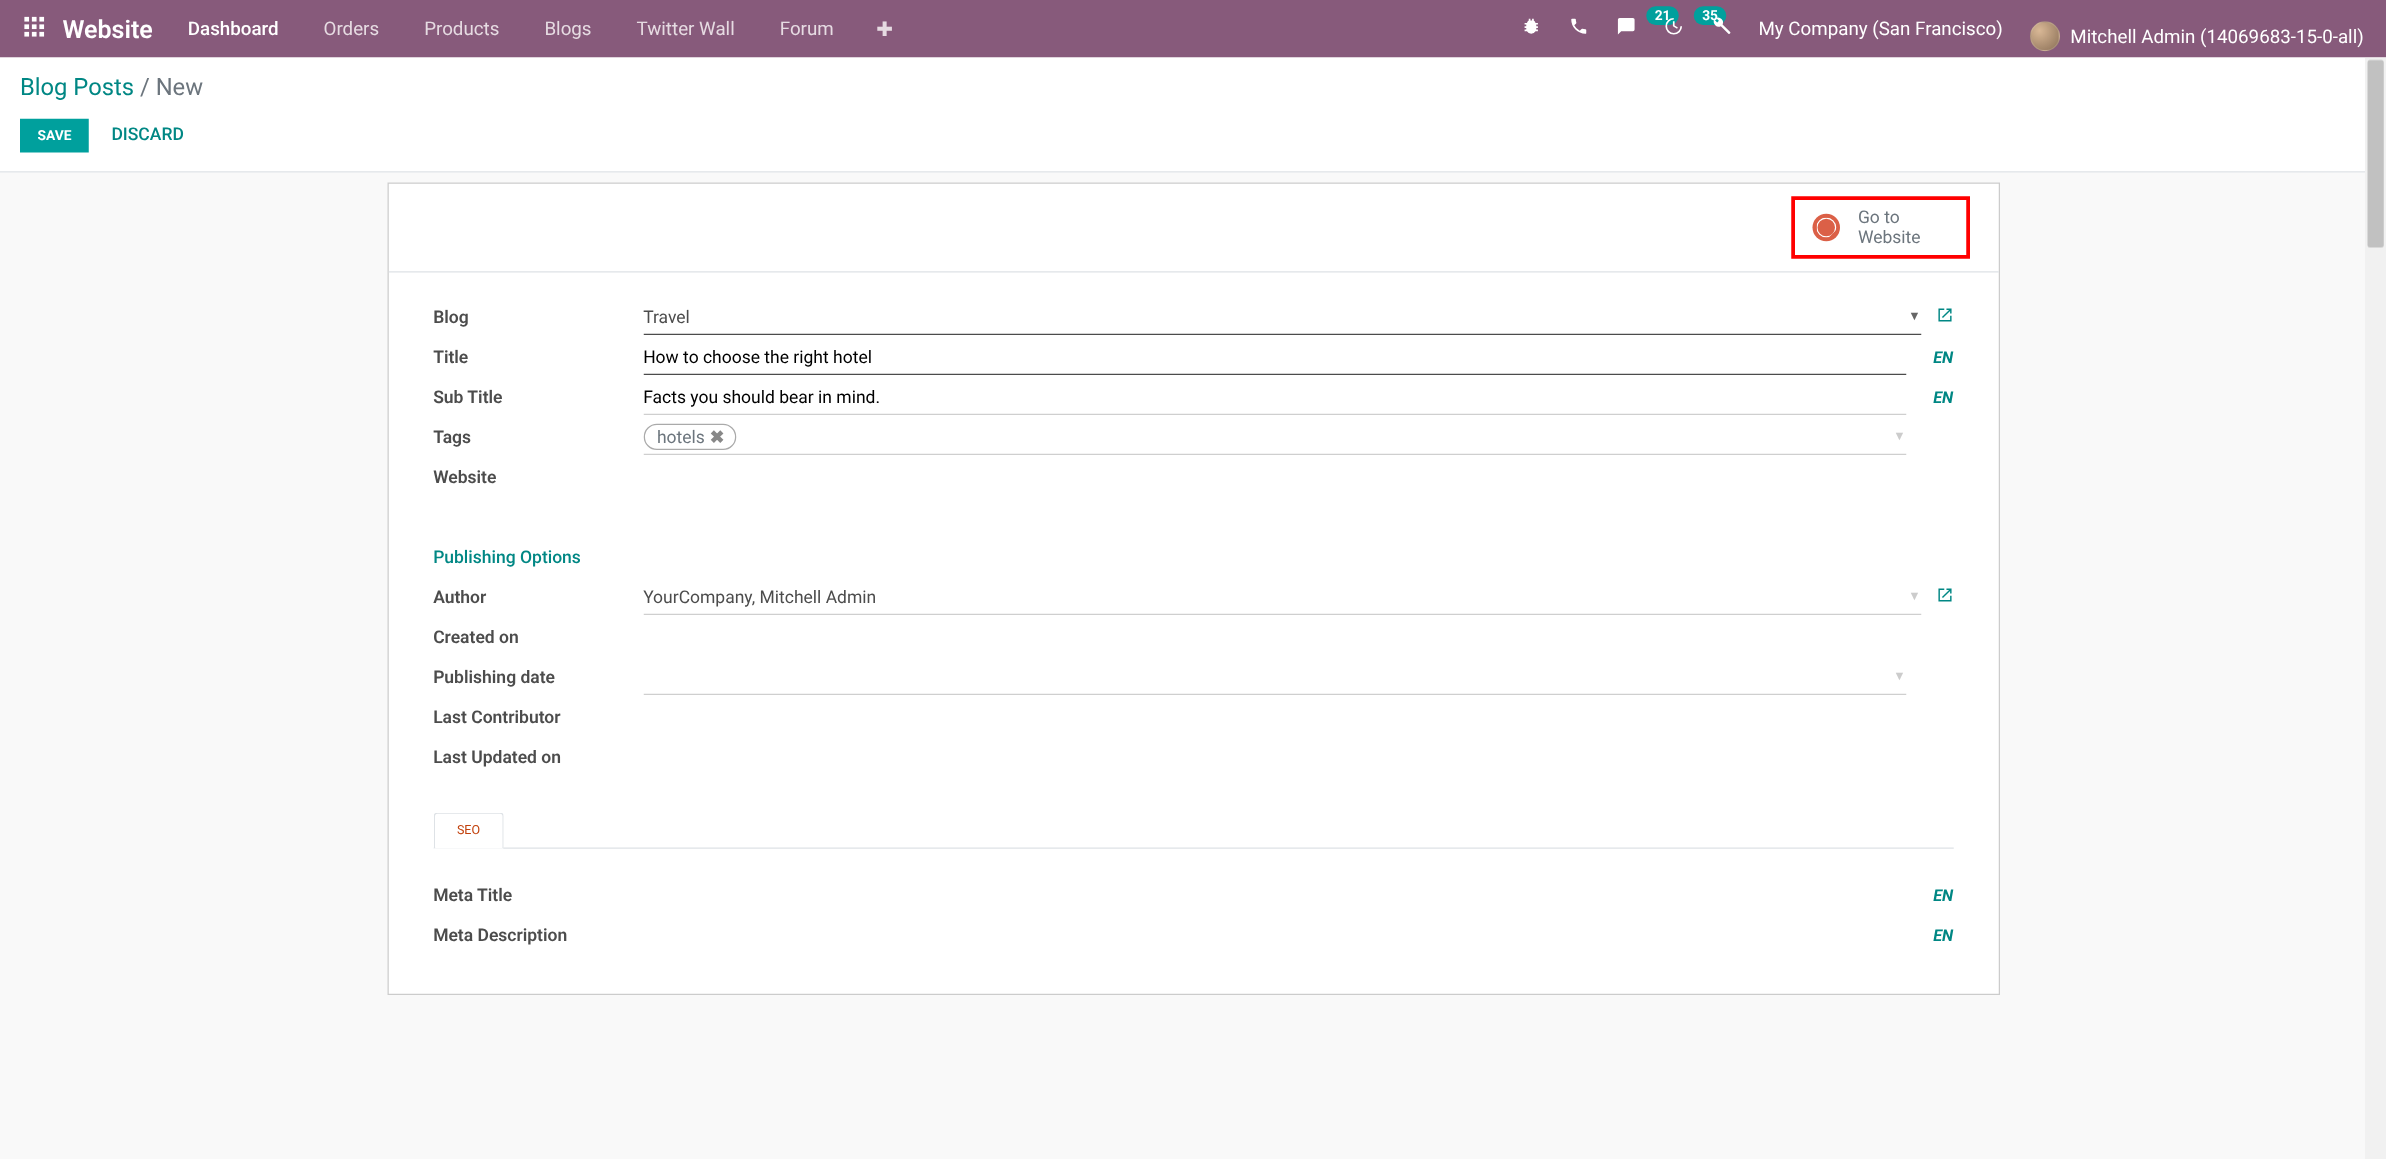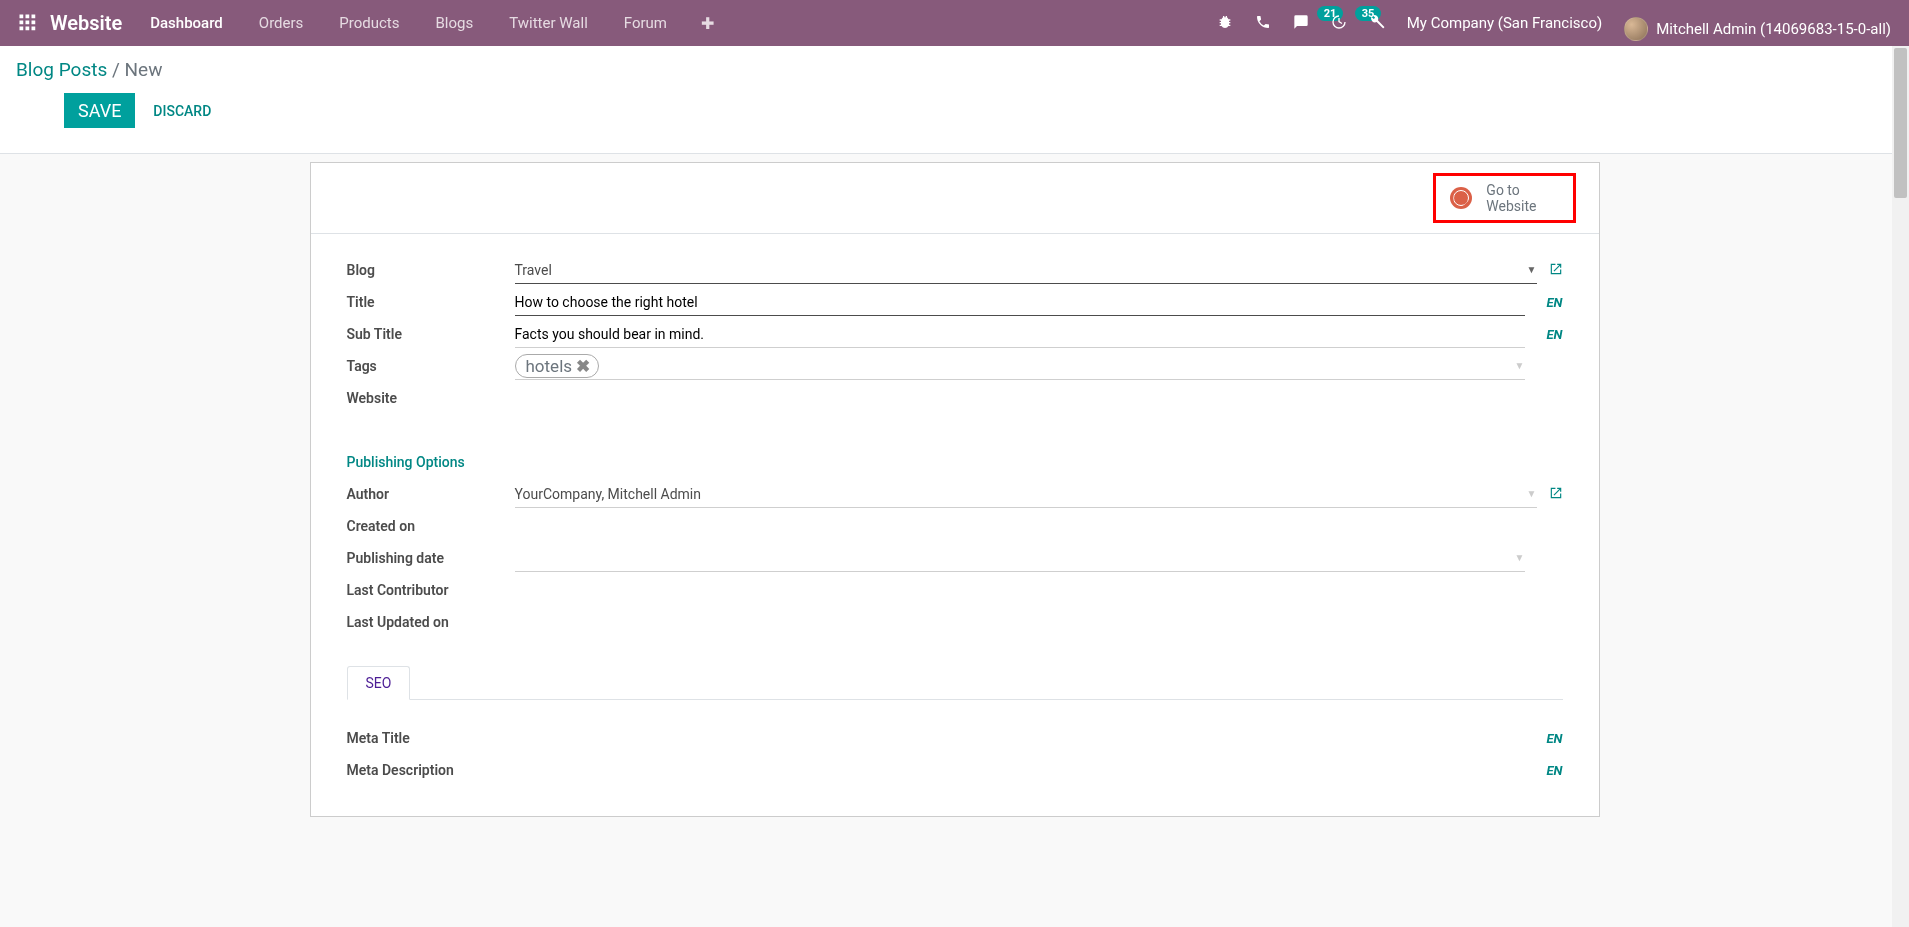--- a/index.html
+++ b/index.html
@@ -15,27 +15,27 @@
 .plus { color:#e6dbe2; margin-left:34px; font-size:16px; cursor:pointer; }
 .top-right { margin-left:auto; display:flex; align-items:center; gap:22px; }
 .icon-btn { position:relative; cursor:pointer; }
 .icon-btn svg { width:16px; height:16px; fill:#fff; }
 .badge { position:absolute; top:-8px; left:24px; background:#00a09d; color:#fff; border-radius:10px; font-size:11px; font-weight:700; padding:1px 7px; }
 .company, .user { color:#fff; font-size:15px; cursor:pointer; }
 .user { display:flex; align-items:center; gap:8px;margin-top:12px; }
 .avatar { width:24px; height:24px; border-radius:50%; background:radial-gradient(circle at 30% 30%, #d9b896, #8a6f56); border:1px solid #fff2; }
 
 
-.subheader { background:#fff; border-bottom:1px solid #dee2e6; padding:12px 16px 25px; }
+.subheader { background:#fff; border-bottom:1px solid #dee2e6; padding:12px 16px 14px; }
 .breadcrumb { font-size:19px; color:#7c7bad; margin-bottom:12px; }
 .breadcrumb a { color:#008784; cursor:pointer; }
 .breadcrumb .sep { color:#6c757d; }
 .breadcrumb .cur { color:#6c757d; }
 .actions { display:flex; gap:18px; align-items:center; }
-.btn-save { background:#00a09d; color:#fff; border:none; padding:7px 14px; font-size:18px; font-weight:400; cursor:pointer;margin-left:48px; }
+.btn-save { background:#00a09d; color:#fff; border:none; padding:7px 14px; font-size:11px; font-weight:700; cursor:pointer; }
 .btn-discard { color:#008784; font-weight:500; cursor:pointer; padding:7px 0; }
 
 
 .sheet-wrap { padding:8px 0 40px; display:flex; justify-content:center; }
 .sheet { background:#fff; border:1px solid #ccc; width:1290px; }
 .sheet-top { display:flex; justify-content:flex-end; border-bottom:1px solid #dee2e6; padding:10px 23px; }
 .goto { display:flex; align-items:center; gap:14px; border:3px solid #ff0000; padding:6px 36px 6px 14px; cursor:pointer; }
 .goto .globe { width:22px; height:22px; background:#db6047; border-radius:50%; position:relative; }
 .goto .globe::after { content:""; position:absolute; inset:3px; border:1px solid #fff; border-radius:50%; clip-path: polygon(0 0, 100% 0, 100% 60%, 60% 100%, 0 100%);}
 .goto-text { color:#6c757d; line-height:1.15; font-size:14px; }
@@ -46,27 +46,27 @@
 .control { flex:1; position:relative; }
 
 .field-line { border-bottom:1px solid #4c4c4c; height:28px; display:flex; align-items:center; font-size:14px; }
 .field-line.thin { border-bottom:1px solid #cfcfcf; }
 .field-line input { border:none; outline:none; width:100%; font-size:14px; background:transparent; }
 .caret { font-size:10px; color:#666; margin-left:6px; }
 .ext-icon { color:#008784; margin-left:12px; cursor:pointer; }
 .ext-icon svg{ width:14px; height:14px; fill:#008784; }
 .lang { color:#008784; font-weight:700; font-size:13px; margin-left:14px; cursor:pointer; width:24px; text-align:right;font-style:italic; }
 
-.tag { display:inline-flex; align-items:center; border:1px solid #aaa; border-radius:14px; padding:1px 8px 1px 10px; font-size:17px; color:#6c757d; background:#fff; gap:4px;}
+.tag { display:inline-flex; align-items:center; border:1px solid #aaa; border-radius:14px; padding:1px 8px 1px 10px; font-size:14px; color:#6c757d; background:#fff; gap:4px;}
 .tag .x { font-weight:700; color:#888; cursor:pointer; }
 
 .section-title { color:#008784; font-size:14px; font-weight:500; margin:40px 0 8px; }
 
 .tabs { display:flex; border-bottom:1px solid #dee2e6; margin-top:28px; }
-.tab { border:1px solid #dee2e6; border-bottom:1px solid #fff; background:#fff; padding:8px 18px; color:#4c1d95; font-size:14px; border-radius:3px 3px 0 0; margin-bottom:-1px; cursor:pointer;}
+.tab { border:1px solid #dee2e6; border-bottom:1px solid #fff; background:#fff; padding:8px 18px; color:#c2410c; font-size:10px; border-radius:3px 3px 0 0; margin-bottom:-1px; cursor:pointer;}
 .seo-body { padding-top:22px; }
 
 .scrollbar { position:fixed; right:0; top:46px; bottom:0; width:17px; background:#f1f1f1; }
 .thumb { position:absolute; left:2px; right:2px; top:2px; height:150px; background:#c1c1c1; border-radius:2px; }
 </style>
 </head>
 <body>
 
 <div class="topbar">
   <span class="apps-icon">

